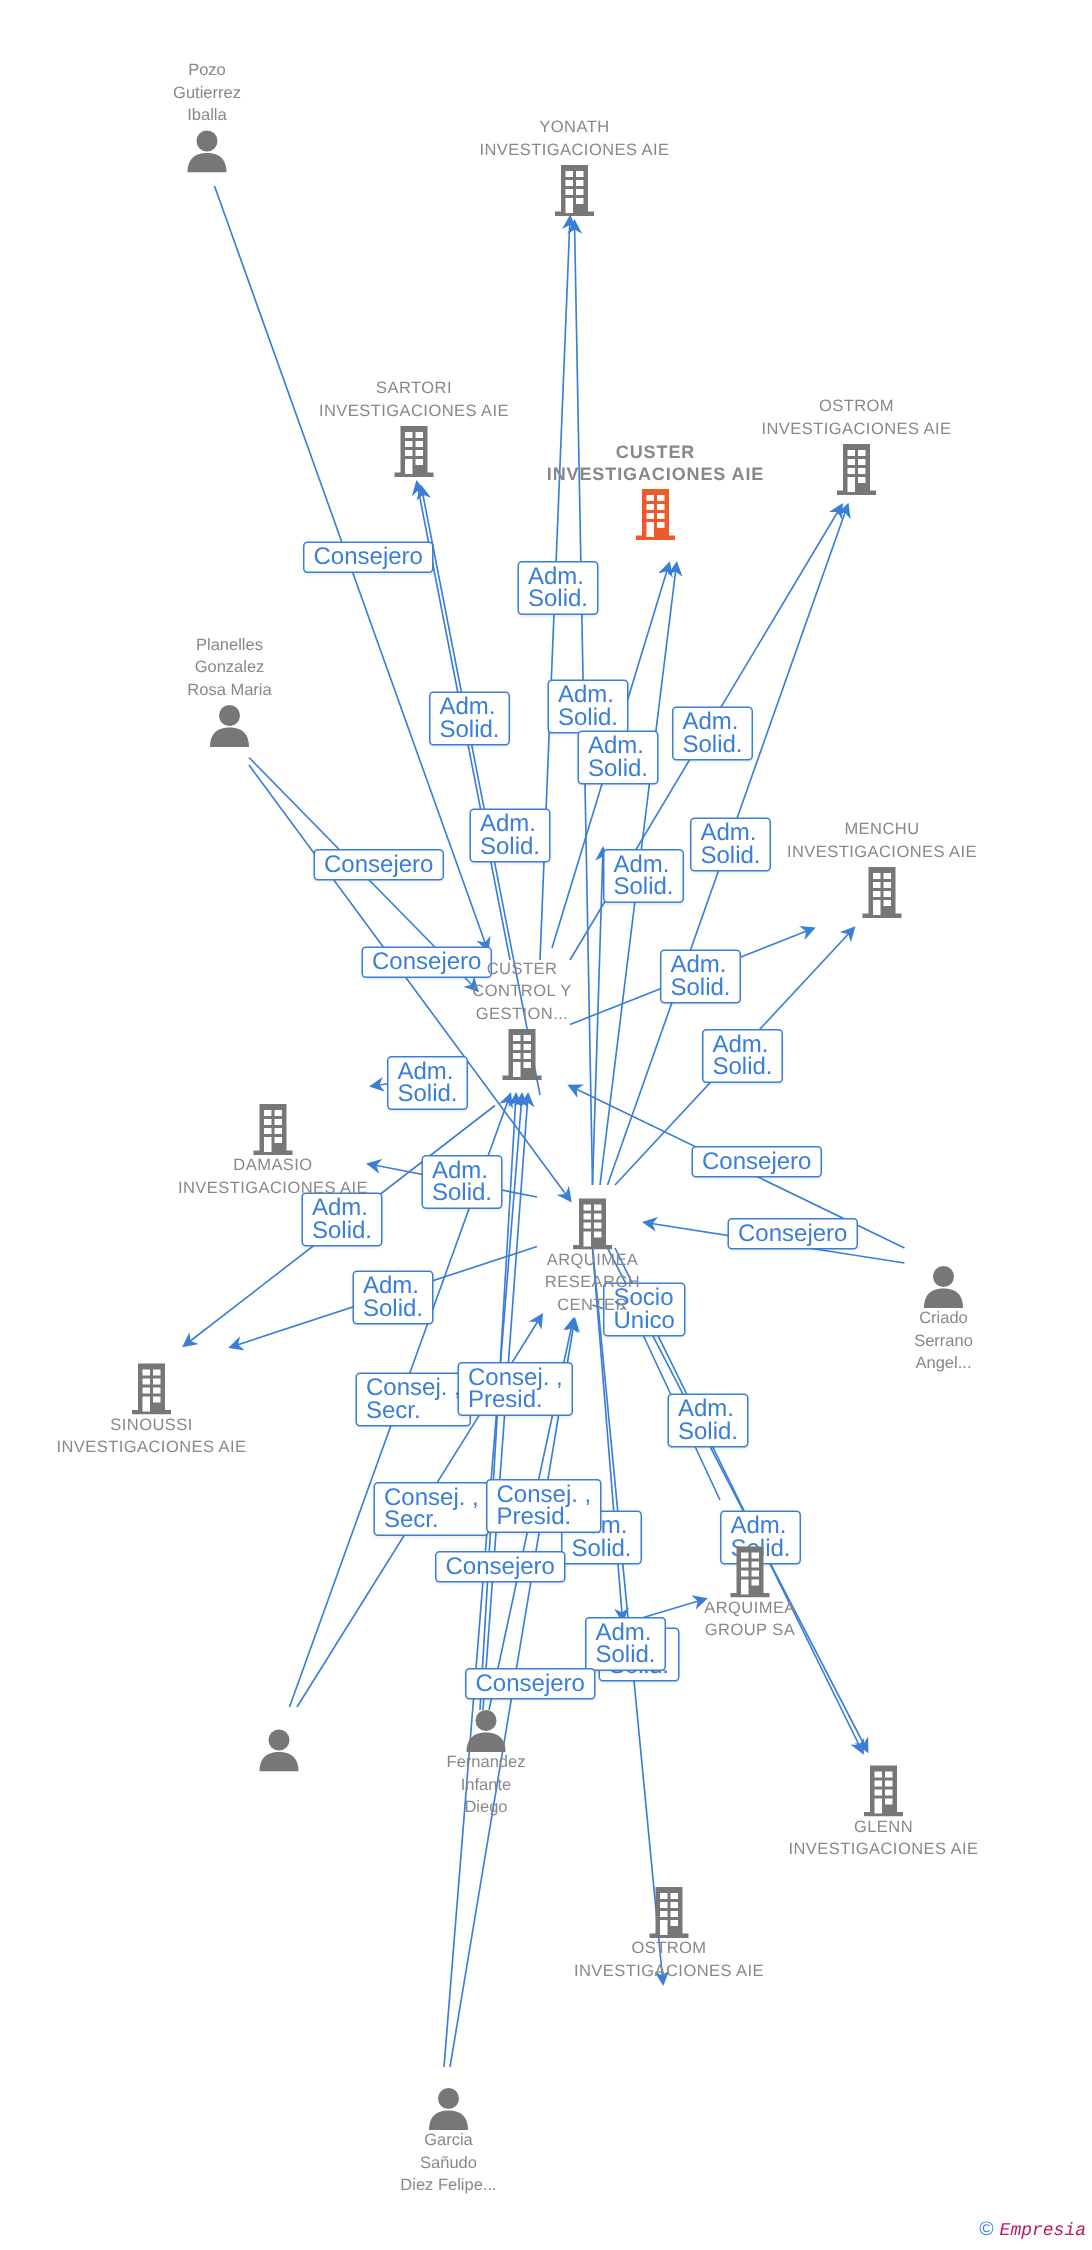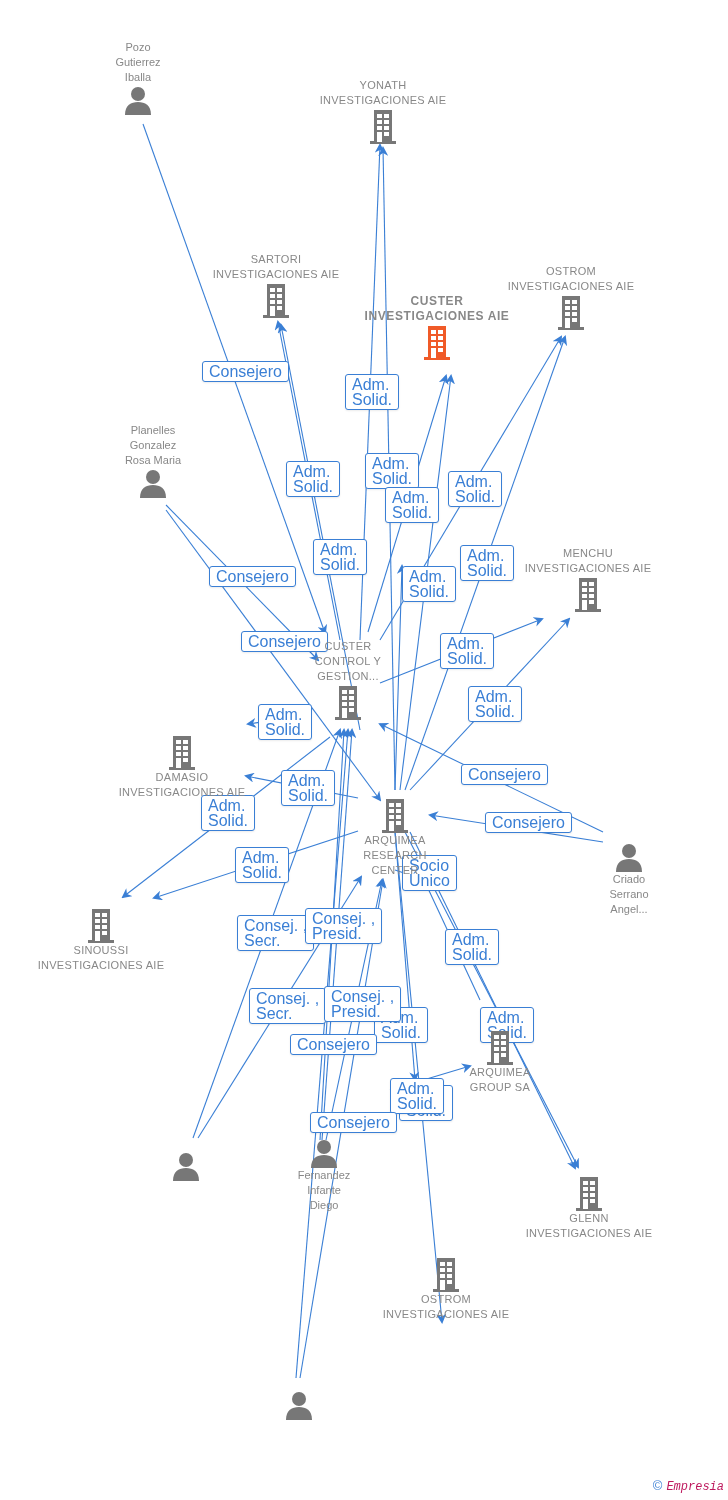--- a/index.html
+++ b/index.html
@@ -306,18 +306,20 @@
           <rect x="18" y="12" width="5" height="4" fill="#fff"></rect>
           <rect x="11" y="18" width="5" height="4" fill="#fff"></rect>
           <rect x="18" y="18" width="5" height="4" fill="#fff"></rect>
           <rect x="11" y="24" width="5" height="10" fill="#fff"></rect>
           <rect x="18" y="24" width="5" height="4" fill="#fff"></rect>
         </svg></span><span class="label">OSTROM
 INVESTIGACIONES AIE</span></div>
     <div class="node person" style="width: 160px; left: 219px; top: 1390px;"><span><svg class="icon" width="30" height="30" viewBox="0 0 30 30" xmlns="http://www.w3.org/2000/svg">
           <circle cx="15" cy="9" r="7" fill="#777777"></circle>
           <path d="M2,30 C2,20 8,17 15,17 C22,17 28,20 28,30 Z" fill="#777777"></path>
-        </svg></span></div>
+        </svg></span><span class="label">Garcia
+Sañudo
+Diez Felipe...</span></div>
   </div>
 
 <div class="footer">
   <span class="copy">©</span><span class="brand">Empresia</span>
 </div>
 
 </body></html>

